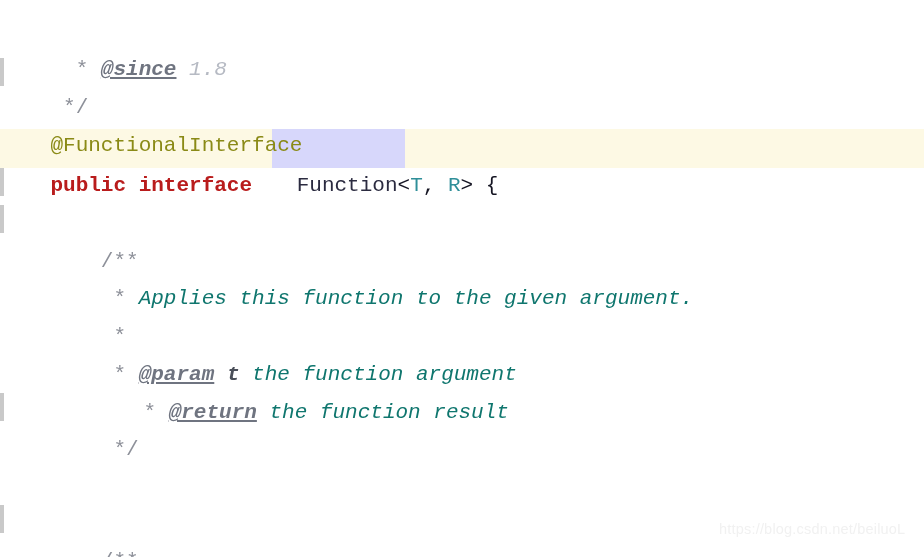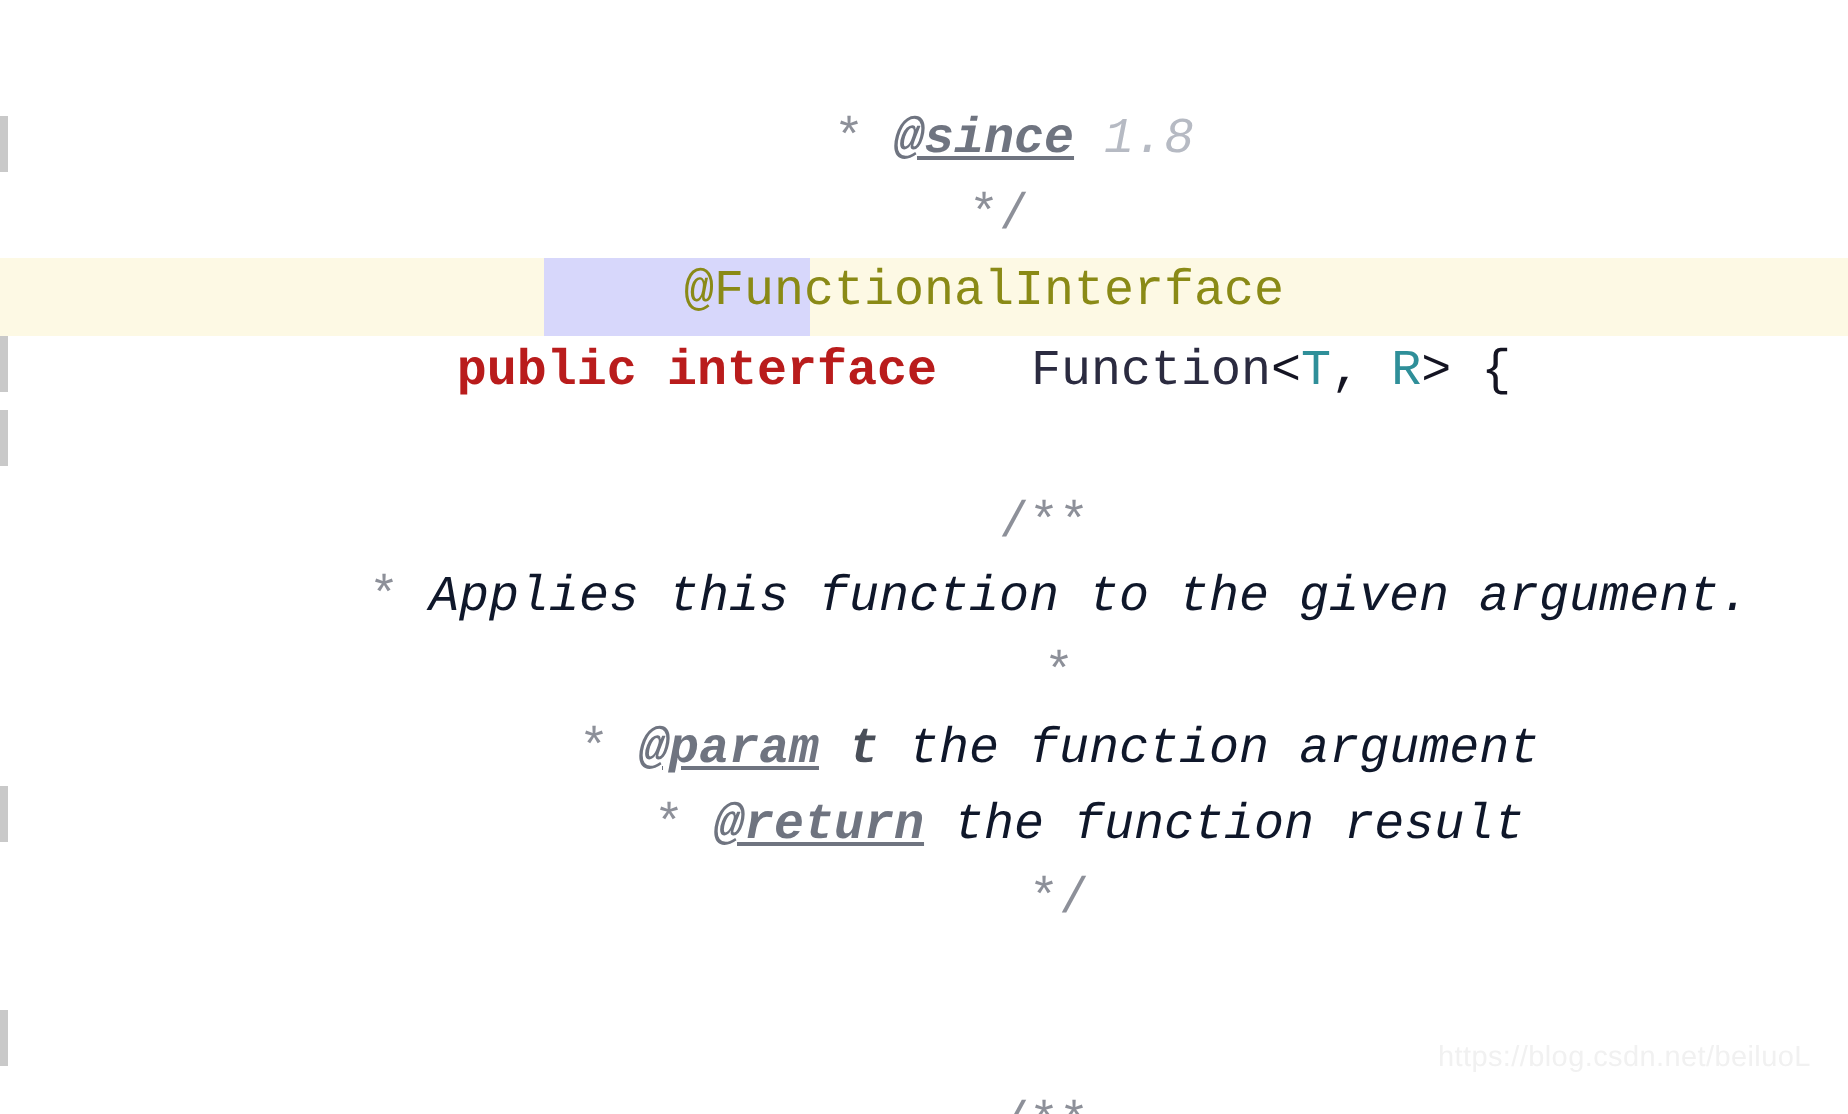--- a/index.html
+++ b/index.html
@@ -33,46 +33,45 @@
   }
 
   
   .code-line {
     position: absolute;
     left: 0;
     right: 0;
     height: 38px;
     line-height: 38px;
     white-space: pre;
-    font-size: 25px;
+    font-size: 21px;
     letter-spacing: 0px;
     padding-left: 0px;
     box-sizing: border-box;
-    text-align: center;
   }
 
   
   .current-line {
     position: absolute;
     left: 0;
     width: 924px;
     height: 39px;
     background: #fdf9e4;
   }
 
   
   .token-select-bg {
     position: absolute;
     background: #d7d7fb;
     height: 39px;
   }
 
   
   .cmt-star      { color: #8d9099; }            
-  .cmt-text      { color: #0f172a; font-style: italic; }
+  .cmt-text      { color: #0f766e; font-style: italic; }
   .cmt-tag       { color: #6f7480; font-weight: bold; font-style: italic;
                    text-decoration: underline; }
   .cmt-tagarg    { color: #4a4f59; font-weight: bold; font-style: italic; }
   .cmt-ver       { color: #b6bac3; font-style: italic; }
   .annotation    { color: #8a8a16; }
   .kw            { color: #b91c1c; font-weight: bold; }
   .typename      { color: #2b2b40; margin-left: 32px; }
   .generic       { color: #2f8f99; }
   .punct         { color: #141422; }
   .plain         { color: #1d1d2b; }

